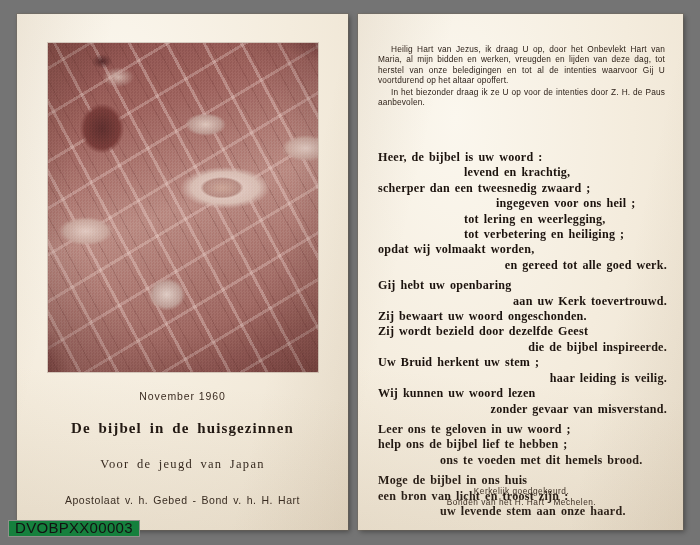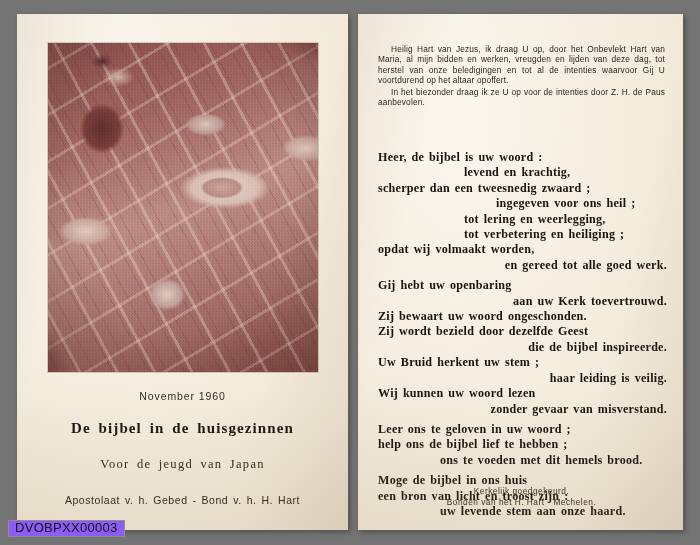--- a/index.html
+++ b/index.html
@@ -224,25 +224,25 @@
     line-height: 11px;
     color: #33261d;
     letter-spacing: .5px;
   }
 
   
   #archive-id {
     position: absolute;
     left: 8px;
     bottom: 8px;
-    background: #8b5cf6;
+    background: #15803d;
     border: 1px solid #8f8f8b;
     color: #121212;
     font-family: "Liberation Sans", sans-serif;
-    font-size: 13px;
+    font-size: 15px;
     letter-spacing: .3px;
     padding: 1px 6px 2px 6px;
     line-height: 12px;
   }
 </style>
 </head>
 <body>
 
 <div id="scan">
 

